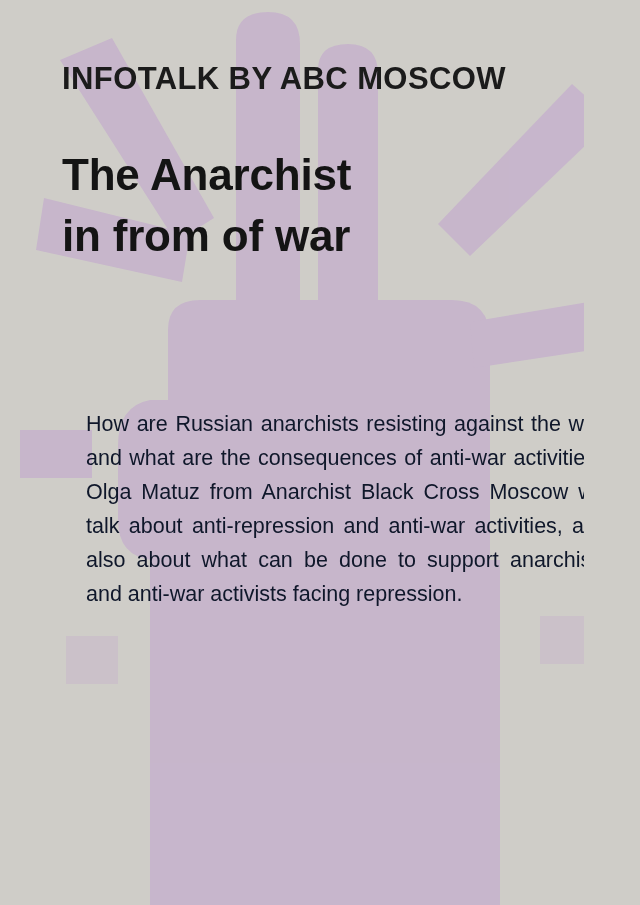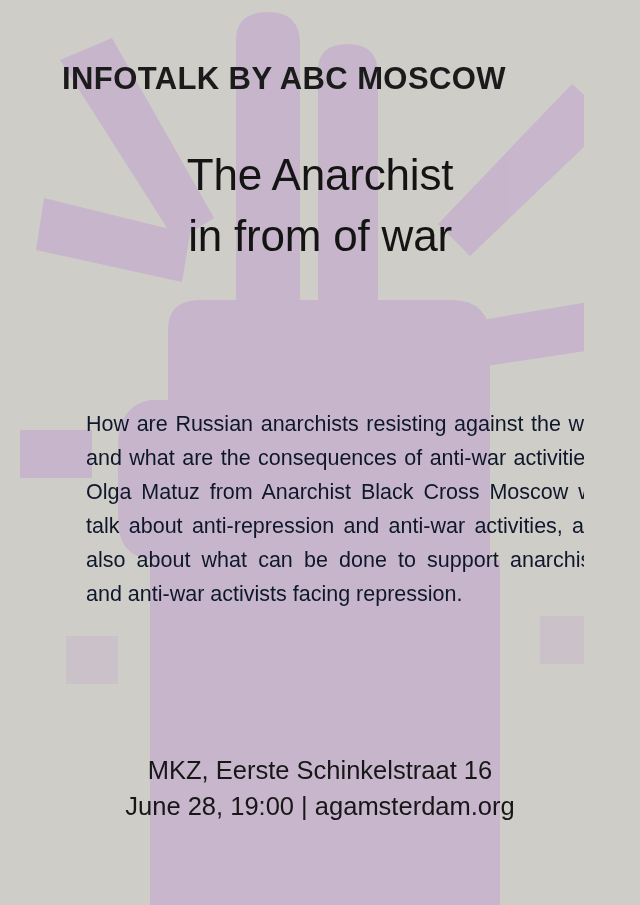--- a/index.html
+++ b/index.html
@@ -47,23 +47,23 @@
     font-weight: bold;
     letter-spacing: 0.4px;
     color: #1b1b1b;
     line-height: 1.1;
   }
   .title {
     position: absolute;
     left: 62px;
     top: 145px;
     width: 516px;
-    text-align: center;
+    text-align: left;
     font-size: 44px;
-    font-weight: normal;
+    font-weight: bold;
     line-height: 1.38;
     color: #141414;
     letter-spacing: -0.2px;
   }
   .title .tline {
     display: block;
     white-space: nowrap;
   }
   .body-copy {
     position: absolute;
@@ -131,19 +131,15 @@
 
     <div class="title">
       <span class="tline">The Anarchist</span>
       <span class="tline">in from of war</span>
     </div>
 
     <div class="body-copy">
       <p>How are Russian anarchists resisting against the war, and what are the consequences of anti-war activities? Olga Matuz from Anarchist Black Cross Moscow will talk about anti-repression and anti-war activities, and also about what can be done to support anarchists and anti-war activists facing repression.</p>
     </div>
 
-    <div class="footer">
-      <span class="fline">MKZ, Eerste Schinkelstraat 16</span>
-      <span class="fline">June 28, 19:00 | agamsterdam.org</span>
-    </div>
 
   </div>
 </div>
 
 </body></html>

